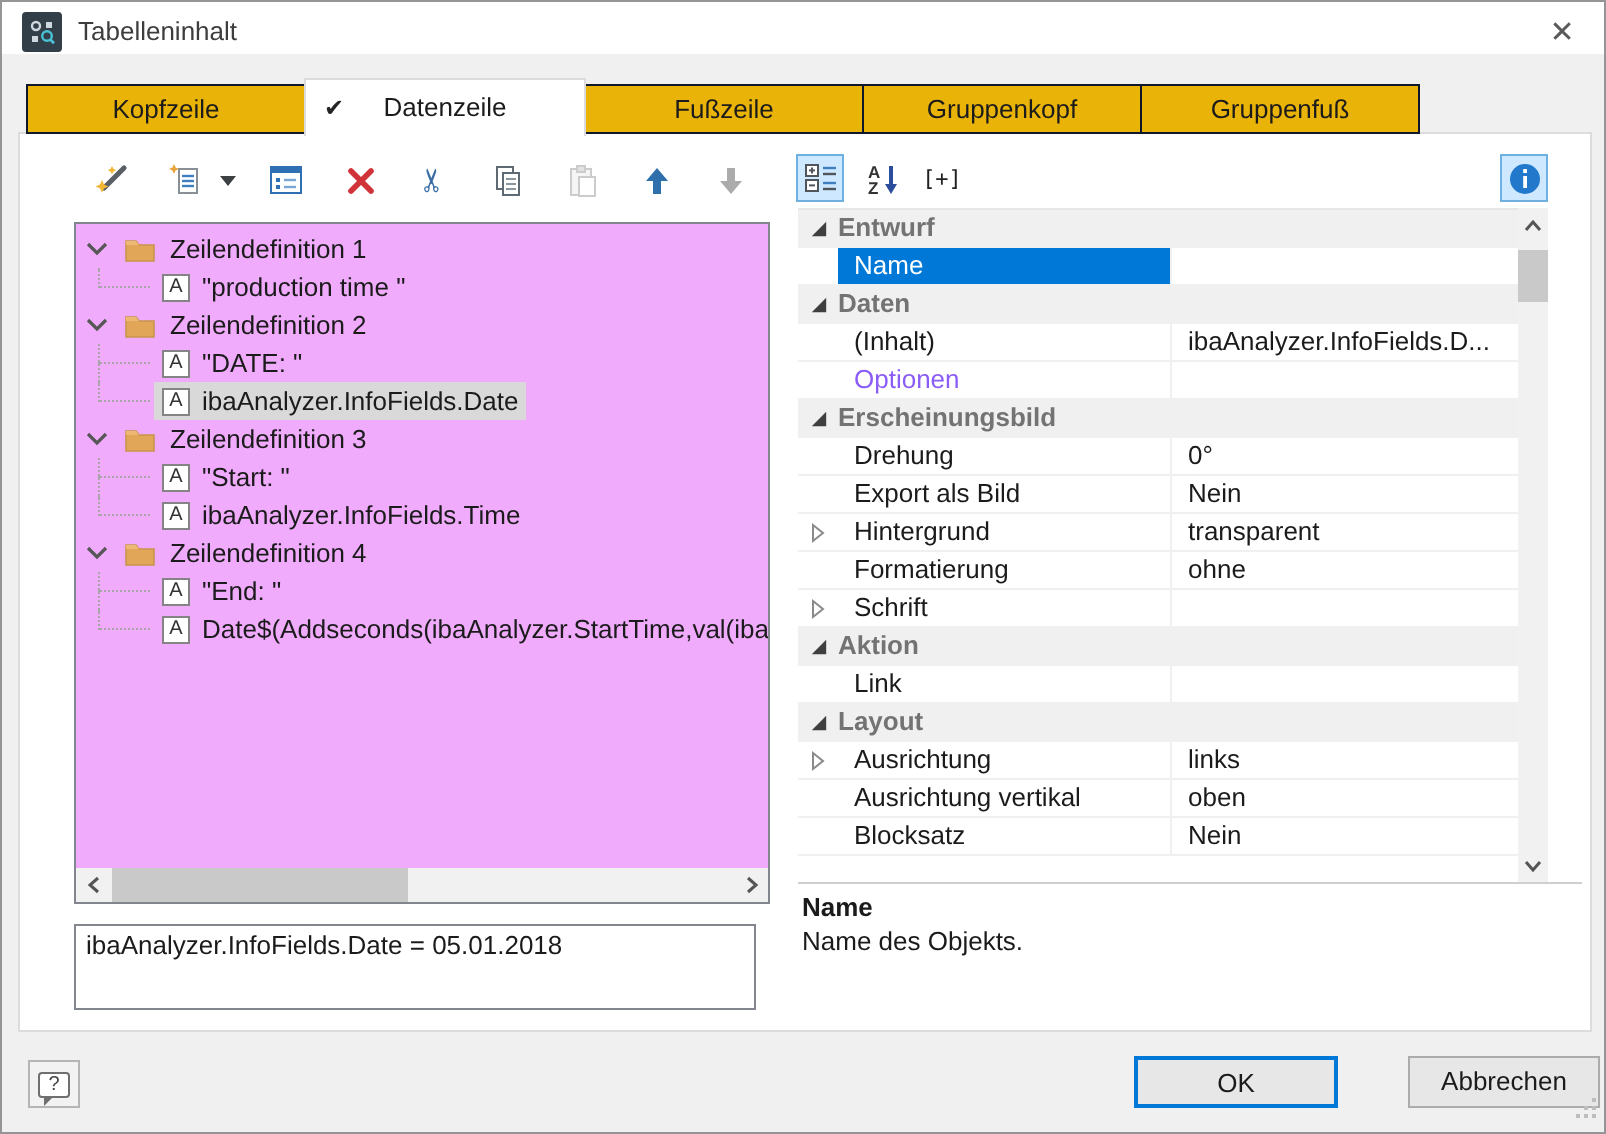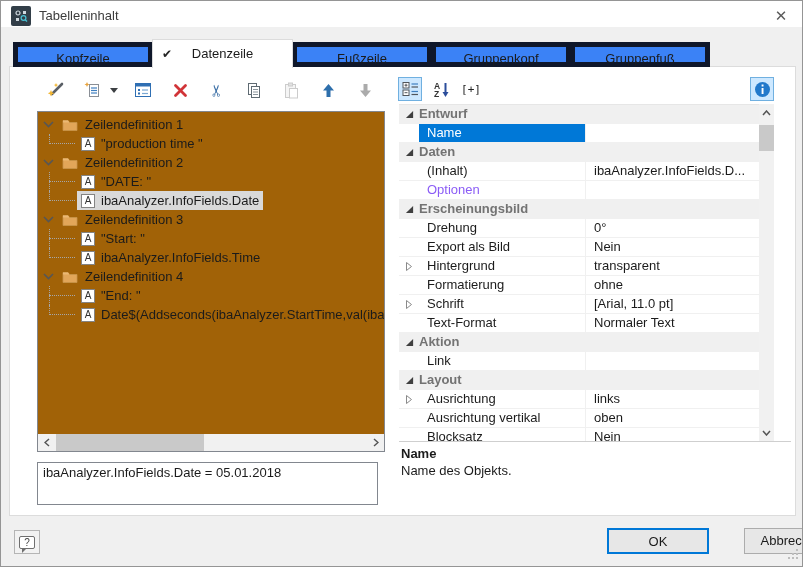--- a/index.html
+++ b/index.html
@@ -9,33 +9,33 @@
     border:1px solid #959595; overflow:hidden;
     font-family:"Liberation Sans", sans-serif; font-size:13px; color:#1b1b1b;
   }
   
   .titlebar { position:absolute; top:0; left:0; right:0; height:26px; background:#fff; }
   .app-icon { position:absolute; left:10px; top:5px; width:20px; height:20px; background:#323e48; border-radius:2px; display:flex; align-items:center; justify-content:center; }
   .title-text { position:absolute; left:38px; top:0; line-height:30px; color:#3d3d3d; }
   .close-btn { position:absolute; right:8px; top:5px; width:26px; height:20px; display:flex; align-items:center; justify-content:center; color:#5a5a5a; font-size:15px; }
   
   .tabstrip { position:absolute; left:12px; top:38px; height:28px; display:flex; align-items:flex-end; z-index:3; }
-  .tab { width:140px; height:25px; line-height:23px; text-align:center; background:#3b82f6; border:5px solid #0f172a; margin-right:-1px; }
+  .tab { width:140px; height:25px; line-height:23px; text-align:center; background:#eab308; border:1px solid #0f172a; margin-right:-1px; }
   .tab.active { position:relative; width:141px; height:29px; line-height:27px; background:#fff; border:1px solid #dcdcdc; border-bottom:none; margin-bottom:-1px; z-index:4; }
   .tab-check { position:absolute; left:9px; top:1px; font-size:12px; color:#242424; }
   
   .page { position:absolute; left:8px; top:65px; width:787px; height:450px; background:#fff; border:1px solid #dcdcdc; }
   
   .lt { position:absolute; left:34px; top:11px; display:flex; align-items:center; }
   .tbb { width:24px; height:24px; display:flex; align-items:center; justify-content:center; margin-right:13px; flex:none; }
   .tbb.caret { width:12px; margin-left:-10px; margin-right:11px; }
   .dis { opacity:.5; filter:grayscale(100%); }
   .cut-glyph { font-size:16px; color:#3a6ea5; transform:rotate(-90deg); display:inline-block; }
   
-  .tree-box { position:absolute; left:27px; top:44px; width:348px; height:341px; border:1px solid #82878f; background:#a16207; overflow:hidden; }
+  .tree-box { position:absolute; left:27px; top:44px; width:348px; height:341px; border:1px solid #82878f; background:#f0abfc; overflow:hidden; }
   .tree-rows { position:absolute; top:3px; left:0; right:0; }
   .trow { position:relative; height:19px; display:flex; align-items:center; white-space:nowrap; overflow:hidden; }
   .trow.folder-row { padding-left:5px; }
   .trow.folder-row .flabel { margin-left:7px; }
   .trow.folder-row .fold { margin-left:8px; }
   .trow.item-row { padding-left:39px; }
   .item-inner { display:flex; align-items:center; height:19px; padding:0 4px; }
   .item-inner .ilabel { margin-left:6px; }
   .trow.selected .item-inner { background:#d9d9d9; }
   .abox { width:14px; height:14px; border:1px solid #848484; background:#fff; font-size:10px; line-height:12px; text-align:center; color:#333; flex:none; }
@@ -67,21 +67,21 @@
   .vs-up { top:0; } .vs-down { bottom:0; }
   .vs-thumb { position:absolute; left:0; top:21px; width:15px; height:26px; background:#c9c9c9; }
   
   .desc { position:absolute; left:389px; top:374px; width:392px; height:74px; border-top:1px solid #cfcfcf; padding:4px 2px; background:#fff; }
   .desc-title { font-weight:bold; }
   .desc-text { margin-top:2px; }
   
   .help-btn { position:absolute; left:13px; top:529px; width:26px; height:24px; background:#f2f2f2; border:1px solid #b5b5b5; display:flex; align-items:center; justify-content:center; }
   .help-bubble { position:relative; width:16px; height:13px; border:1px solid #6f6f6f; border-radius:2px; background:#fff; font-size:10px; line-height:11px; text-align:center; color:#444; }
   .help-bubble::after { content:""; position:absolute; left:2px; bottom:-5px; width:0; height:0; border-top:5px solid #6f6f6f; border-right:5px solid transparent; }
-  .btn { position:absolute; height:26px; background:#e7e7e7; border:1px solid #acacac; text-align:center; line-height:23px;margin-left:40px; }
+  .btn { position:absolute; height:26px; background:#e7e7e7; border:1px solid #acacac; text-align:center; line-height:23px; }
   .btn-ok { left:566px; top:527px; width:102px; border:2px solid #0078d7; }
   .btn-cancel { left:703px; top:527px; width:96px; }
   .grip { position:absolute; right:3px; bottom:3px; }
 </style>
 </head>
 <body>
 
 <div class="dialog">
 
   <div class="titlebar">
@@ -404,28 +404,22 @@
         <span class="pg-value">ohne</span>
       </div>
 
       <div class="pg-row">
         <span class="pg-gutter">
             <svg width="8" height="11" viewBox="0 0 8 11">
               <polygon points="1.5,1.5 6.5,5.5 1.5,9.5" fill="#fff" stroke="#8a8a8a"></polygon>
             </svg>
           </span>
         <span class="pg-label">Schrift</span>
-        <span class="pg-value">[Arial, 11.0 pt]</span>
-      </div>
-
-      <div class="pg-row">
-        <span class="pg-gutter"></span>
-        <span class="pg-label">Text-Format</span>
-        <span class="pg-value">Normaler Text</span>
-      </div>
+      </div>
+
 
       <div class="pg-row cat">
         <span class="pg-gutter">
             <svg width="9" height="9" viewBox="0 0 10 10">
               <polygon points="9,1 9,9 1,9" fill="#3f3f3f"></polygon>
             </svg>
           </span>
         <span class="cat-label">Aktion</span>
       </div>
 

